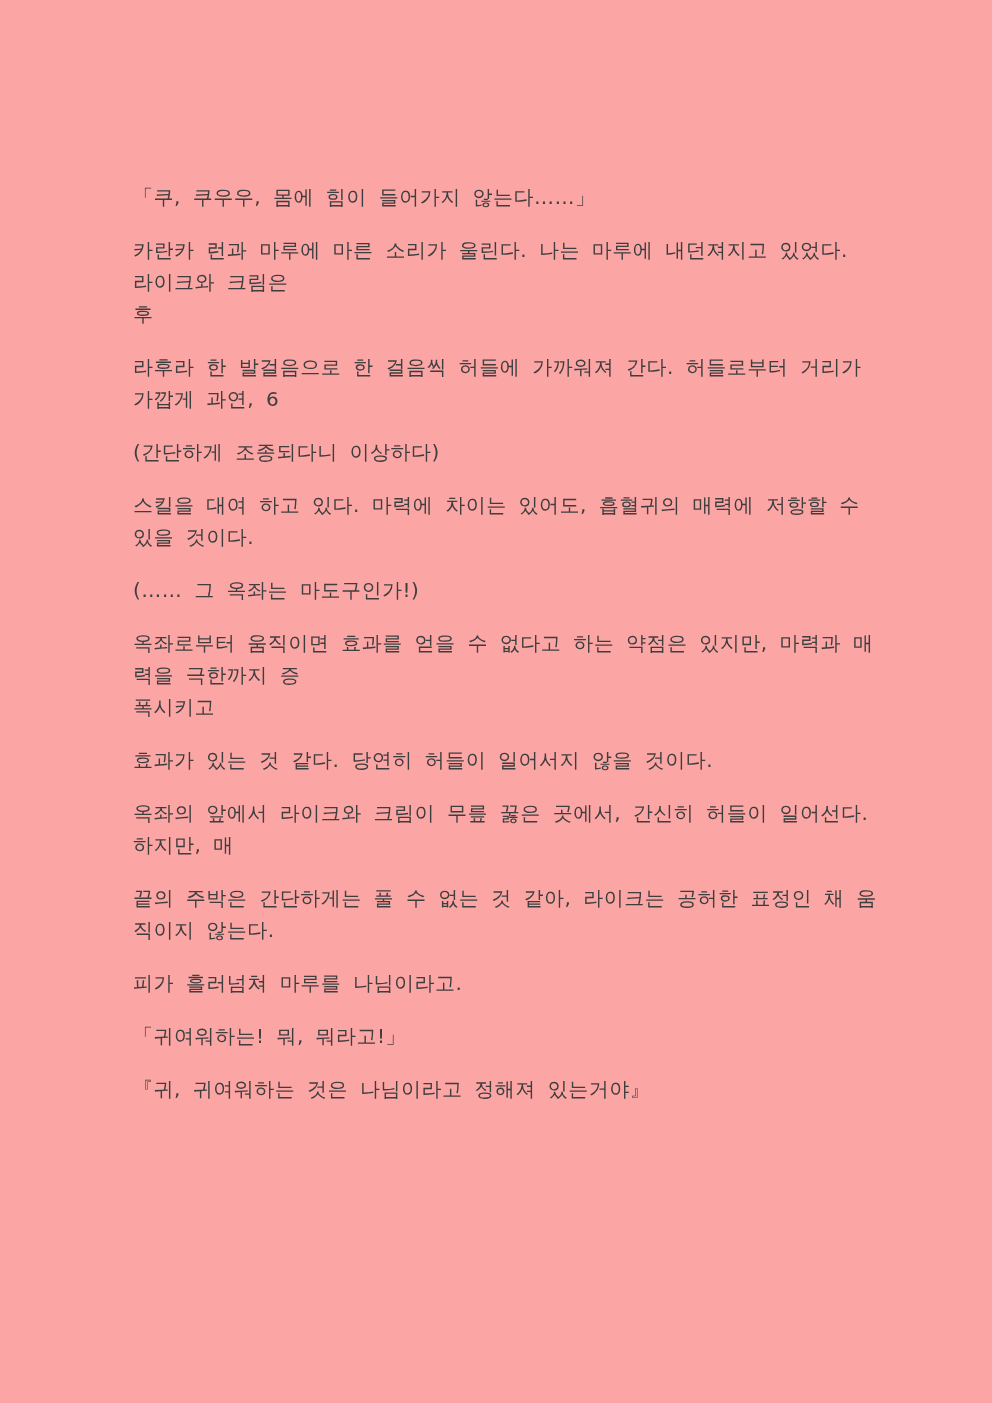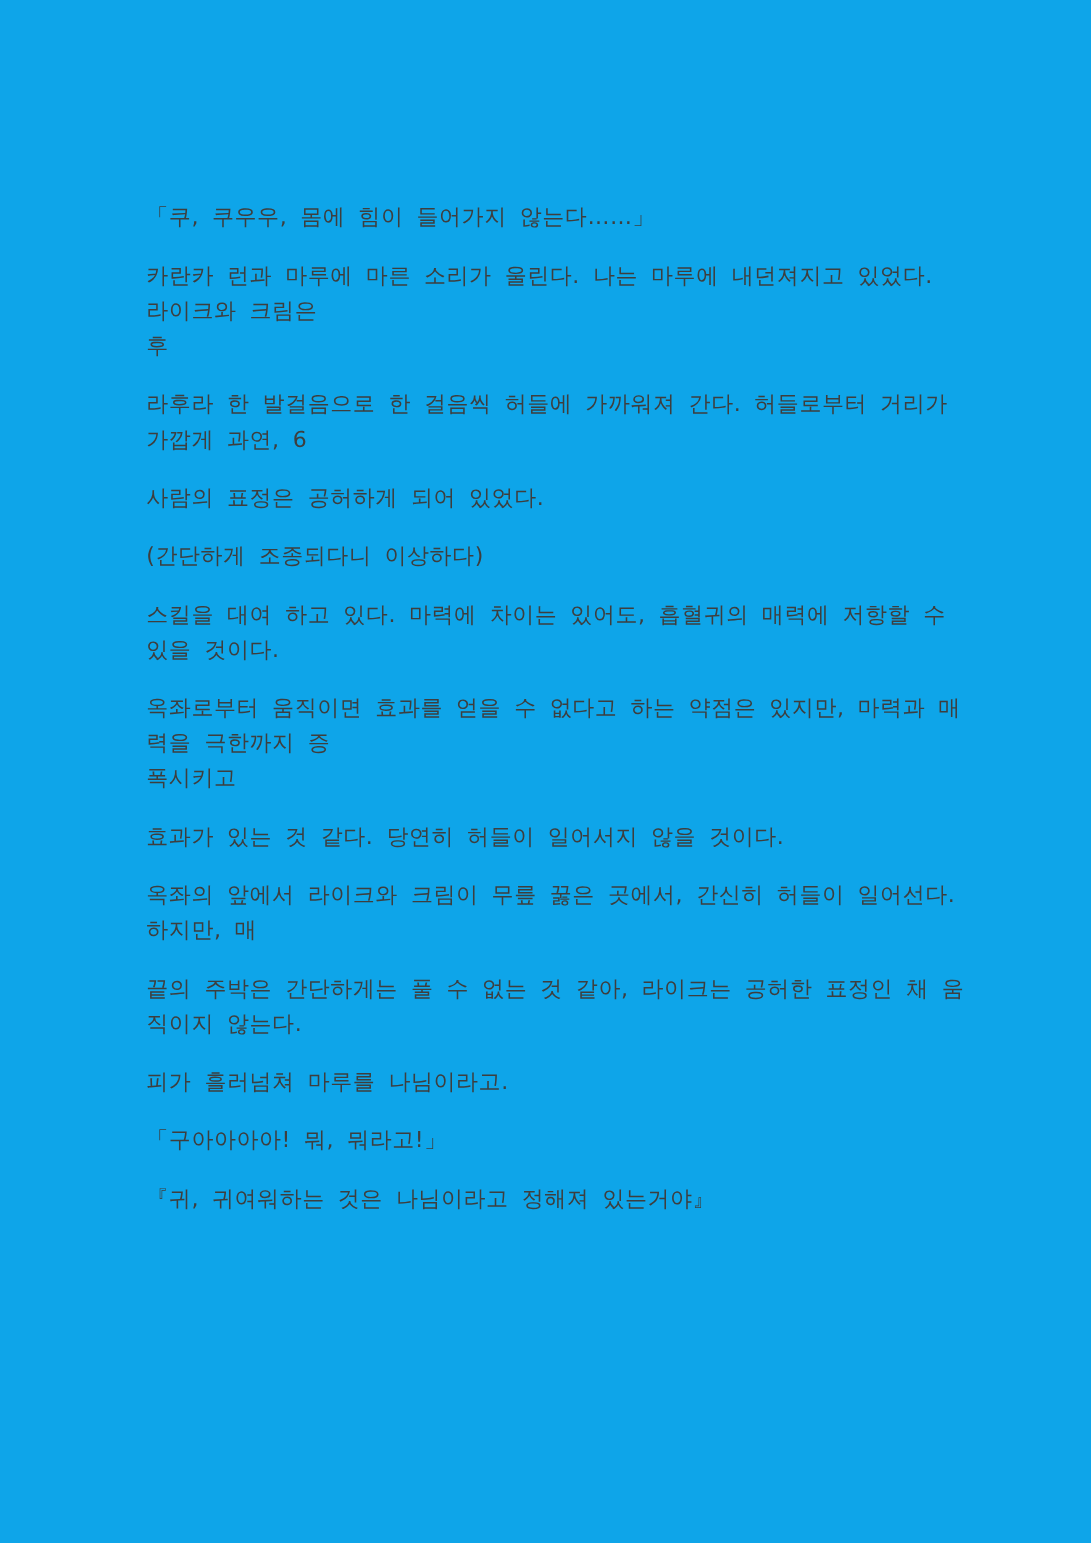--- a/index.html
+++ b/index.html
@@ -4,21 +4,21 @@
 <style>
   html, body {
     margin: 0;
     padding: 0;
     background: #ffffff;
   }
   .page {
     position: relative;
     width: 992px;
     height: 1403px;
-    background: #0ea5e9;
+    background: #fca5a5;
     overflow: hidden;
     font-family: "DejaVu Sans", "Liberation Sans", sans-serif;
   }
   .content {
     position: absolute;
     left: 133px;
     top: 181px;
     width: 744px;
   }
   .para {
@@ -35,26 +35,26 @@
 </style>
 </head>
 <body>
 
 <div class="page">
   <div class="content">
     <p class="para">「쿠, 쿠우우, 몸에 힘이 들어가지 않는다……」</p>
     <p class="para">카란카 런과 마루에 마른 소리가 울린다. 나는 마루에 내던져지고 있었다. 라이크와 크림은
 후</p>
     <p class="para">라후라 한 발걸음으로 한 걸음씩 허들에 가까워져 간다. 허들로부터 거리가 가깝게 과연, 6</p>
-    <p class="para">사람의 표정은 공허하게 되어 있었다.</p>
     <p class="para">(간단하게 조종되다니 이상하다)</p>
     <p class="para">스킬을 대여 하고 있다. 마력에 차이는 있어도, 흡혈귀의 매력에 저항할 수 있을 것이다.</p>
+    <p class="para">(…… 그 옥좌는 마도구인가!)</p>
     <p class="para">옥좌로부터 움직이면 효과를 얻을 수 없다고 하는 약점은 있지만, 마력과 매력을 극한까지 증
 폭시키고</p>
     <p class="para">효과가 있는 것 같다. 당연히 허들이 일어서지 않을 것이다.</p>
     <p class="para">옥좌의 앞에서 라이크와 크림이 무릎 꿇은 곳에서, 간신히 허들이 일어선다. 하지만, 매</p>
     <p class="para">끝의 주박은 간단하게는 풀 수 없는 것 같아, 라이크는 공허한 표정인 채 움직이지 않는다.</p>
     <p class="para">피가 흘러넘쳐 마루를 나님이라고.</p>
-    <p class="para">「구아아아아! 뭐, 뭐라고!」</p>
+    <p class="para">「귀여워하는! 뭐, 뭐라고!」</p>
     <p class="para">『귀, 귀여워하는 것은 나님이라고 정해져 있는거야』</p>
 
   </div>
 </div>
 
 </body></html>

